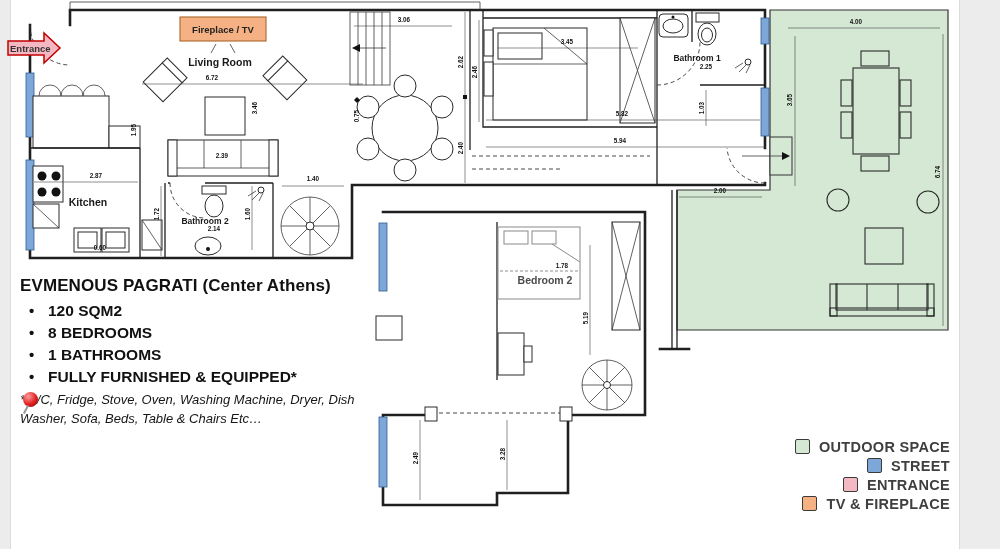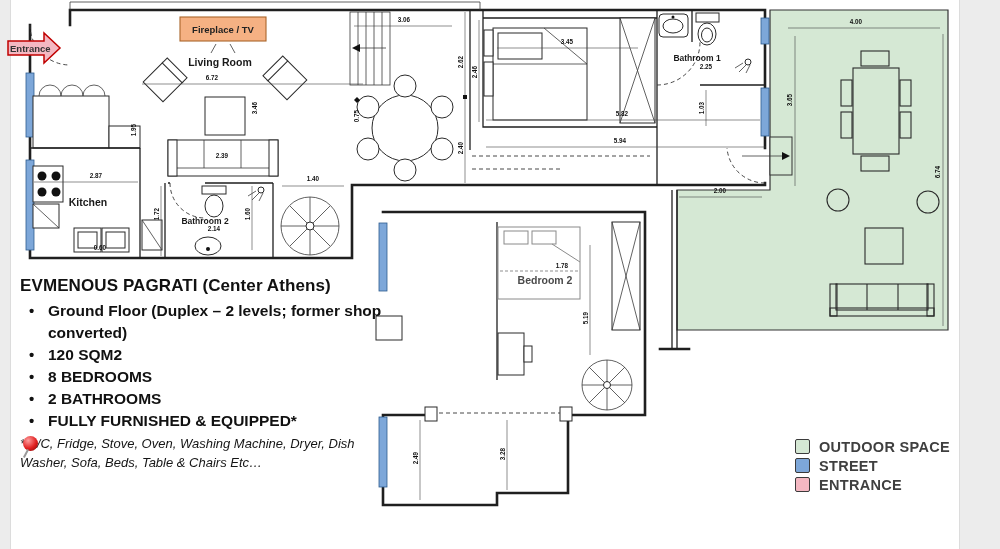--- a/index.html
+++ b/index.html
@@ -36,21 +36,21 @@
            line-height:22px;}
   .desc li.dot::before{content:"\2022";position:absolute;left:9px;top:0;font-size:15px;}
   .pin{position:absolute;left:3px;top:4px;width:15px;height:15px;border-radius:50%;
        background:radial-gradient(circle at 35% 30%, #ff9d9d, #e02020 55%, #7c0606 100%);}
   .pin::after{content:"";position:absolute;left:2px;top:13px;width:2px;height:9px;
        background:#9a9a9a;transform:rotate(28deg);}
   .footnote{font-size:13px;font-style:italic;font-weight:400;line-height:19px;
        margin:2px 0 0 0;color:#151515;}
 
   .legend{position:absolute;left:795px;top:437px;}
-  .legend .row{display:flex;align-items:center;height:19px;}
+  .legend .row{display:flex;align-items:center;height:19px;justify-content:flex-end;}
   .sw{width:13px;height:13px;border:1.6px solid #3b3b3b;border-radius:2px;
       margin-right:9px;flex:0 0 auto;}
   .sw-outdoor{background:var(--outdoor,#d5e8d4);}
   .sw-windows{background:var(--windows,#7da7d9);}
   .sw-entrance{background:var(--entrance,#f4b8c2);}
   .sw-tvfire{background:var(--tvfire,#f5b183);}
   .legend .lbl{font-size:14.5px;font-weight:600;color:#3f3f3f;letter-spacing:.3px;}
 </style>
 </head>
 <body>
@@ -338,24 +338,23 @@
       <line class="dl" x1="420" y1="420" x2="420" y2="500"></line>
       <text class="dim" transform="rotate(-90 418 458)" x="418" y="458" text-anchor="middle">2.49</text>
       <line class="dl" x1="507" y1="420" x2="507" y2="490"></line>
       <text class="dim" transform="rotate(-90 505 454)" x="505" y="454" text-anchor="middle">3.28</text>
     </g>
   </svg>
 
   <div class="desc">
     <h1>EVMENOUS PAGRATI (Center Athens)</h1>
     <ul>
-      <li class="dot">Ground Floor (Duplex – 2 levels; former shop converted)</li>
       <li class="dot">120 SQM2</li>
       <li class="dot">8 BEDROOMS</li>
-      <li class="dot">2 BATHROOMS</li>
+      <li class="dot">1 BATHROOMS</li>
       <li class="dot">FULLY FURNISHED &amp; EQUIPPED*</li>
       <li>
         <span class="pin"></span>
       </li>
     </ul>
     <p class="footnote">* A/C, Fridge, Stove, Oven, Washing Machine, Dryer, Dish Washer, Sofa, Beds, Table &amp; Chairs Etc…</p>
   </div>
 
   <div class="legend">
     <div class="row">
@@ -363,14 +362,18 @@
       <span class="lbl">OUTDOOR SPACE</span>
     </div>
     <div class="row">
       <span class="sw sw-windows"></span>
       <span class="lbl">STREET</span>
     </div>
     <div class="row">
       <span class="sw sw-entrance"></span>
       <span class="lbl">ENTRANCE</span>
     </div>
+    <div class="row">
+      <span class="sw sw-tvfire"></span>
+      <span class="lbl">TV &amp; FIREPLACE</span>
+    </div>
   </div>
 </div>
 
 </body></html>

